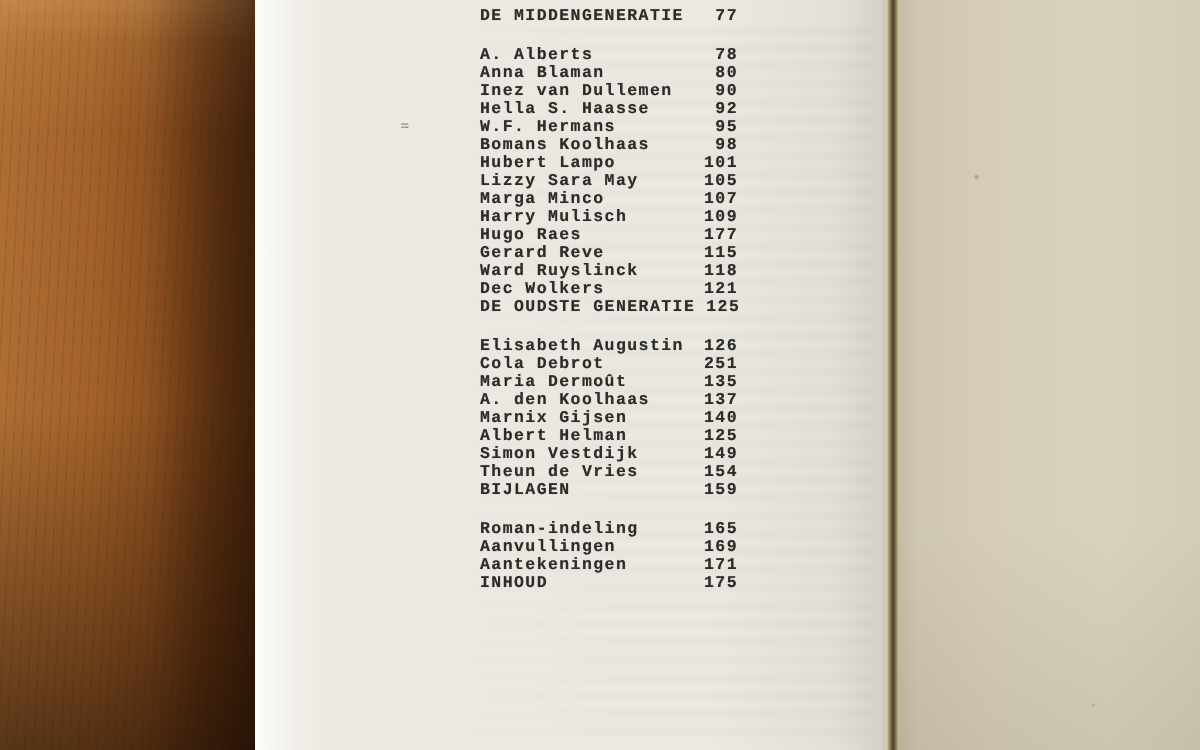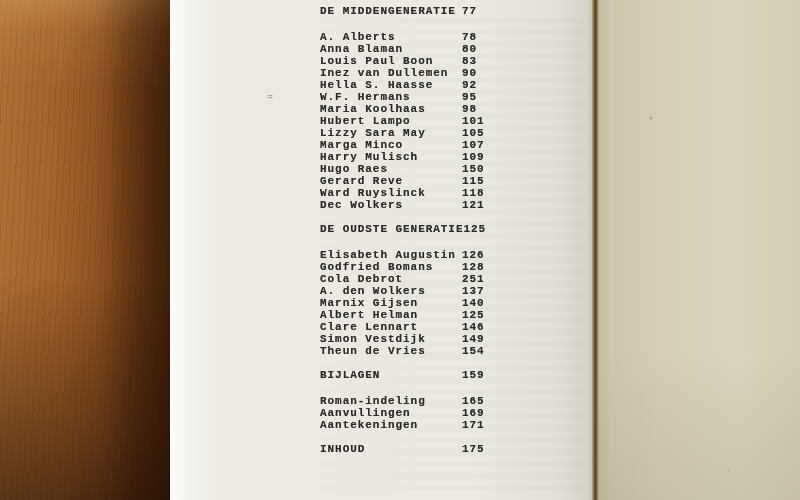--- a/index.html
+++ b/index.html
@@ -56,23 +56,23 @@
       linear-gradient(to bottom, rgba(0,0,0,0) 70%, rgba(90,78,46,0.10) 100%),
       linear-gradient(to right, #c4bca4 0%, #cfc7b1 6%, var(--page-right) 30%, #d8d2be 70%, #d3ccb6 100%);
   }
 
   
   .toc{
     position:absolute;left:110px;top:5px;width:212px;
     color:var(--ink);font-size:11px;line-height:12px;font-weight:bold;
     letter-spacing:0.95px;text-shadow:0 0 0.5px rgba(46,44,40,0.55);
   }
-  .toc-section + .toc-section{margin-top:12px;}
+  .toc-section + .toc-section{margin-top:0;}
   .toc-row{display:flex;justify-content:space-between;position:relative;white-space:nowrap;padding-left:40px;}
-  .toc-row .pg{min-width:30px;}
+  .toc-row .pg{text-align:right;min-width:30px;}
   .toc-heading{margin-bottom:14px;}
   .pencil-mark{
     position:absolute;left:-13px;top:1px;color:var(--pencil);
     font-size:10px;font-weight:normal;text-shadow:none;transform:rotate(-6deg);
   }
 </style>
 </head>
 <body>
 
 <div class="scene">
@@ -89,59 +89,55 @@
           </div>
           <div class="toc-row">
             <span class="lbl">A. Alberts</span>
             <span class="pg">78</span>
           </div>
           <div class="toc-row">
             <span class="lbl">Anna Blaman</span>
             <span class="pg">80</span>
           </div>
           <div class="toc-row">
-            <span class="lbl">Louis Paul Boon</span>
-            <span class="pg">83</span>
-          </div>
-          <div class="toc-row">
             <span class="lbl">Inez van Dullemen</span>
             <span class="pg">90</span>
           </div>
           <div class="toc-row">
             <span class="lbl">Hella S. Haasse</span>
             <span class="pg">92</span>
           </div>
           <div class="toc-row">
             <span class="pencil-mark">≈</span>
             <span class="lbl">W.F. Hermans</span>
             <span class="pg">95</span>
           </div>
           <div class="toc-row">
-            <span class="lbl">Maria Koolhaas</span>
+            <span class="lbl">Bomans Koolhaas</span>
             <span class="pg">98</span>
           </div>
           <div class="toc-row">
             <span class="lbl">Hubert Lampo</span>
             <span class="pg">101</span>
           </div>
           <div class="toc-row">
             <span class="lbl">Lizzy Sara May</span>
             <span class="pg">105</span>
           </div>
           <div class="toc-row">
             <span class="lbl">Marga Minco</span>
             <span class="pg">107</span>
           </div>
           <div class="toc-row">
             <span class="lbl">Harry Mulisch</span>
             <span class="pg">109</span>
           </div>
           <div class="toc-row">
             <span class="lbl">Hugo Raes</span>
-            <span class="pg">150</span>
+            <span class="pg">177</span>
           </div>
           <div class="toc-row">
             <span class="lbl">Gerard Reve</span>
             <span class="pg">115</span>
           </div>
           <div class="toc-row">
             <span class="lbl">Ward Ruyslinck</span>
             <span class="pg">118</span>
           </div>
           <div class="toc-row">
@@ -152,42 +148,38 @@
         <div class="toc-section">
           <div class="toc-row toc-heading">
             <span class="lbl">DE OUDSTE GENERATIE</span>
             <span class="pg">125</span>
           </div>
           <div class="toc-row">
             <span class="lbl">Elisabeth Augustin</span>
             <span class="pg">126</span>
           </div>
           <div class="toc-row">
-            <span class="lbl">Godfried Bomans</span>
-            <span class="pg">128</span>
-          </div>
-          <div class="toc-row">
             <span class="lbl">Cola Debrot</span>
             <span class="pg">251</span>
           </div>
           <div class="toc-row">
-            <span class="lbl">A. den Wolkers</span>
+            <span class="lbl">Maria Dermoût</span>
+            <span class="pg">135</span>
+          </div>
+          <div class="toc-row">
+            <span class="lbl">A. den Koolhaas</span>
             <span class="pg">137</span>
           </div>
           <div class="toc-row">
             <span class="lbl">Marnix Gijsen</span>
             <span class="pg">140</span>
           </div>
           <div class="toc-row">
             <span class="lbl">Albert Helman</span>
             <span class="pg">125</span>
-          </div>
-          <div class="toc-row">
-            <span class="lbl">Clare Lennart</span>
-            <span class="pg">146</span>
           </div>
           <div class="toc-row">
             <span class="lbl">Simon Vestdijk</span>
             <span class="pg">149</span>
           </div>
           <div class="toc-row">
             <span class="lbl">Theun de Vries</span>
             <span class="pg">154</span>
           </div>
         </div>

